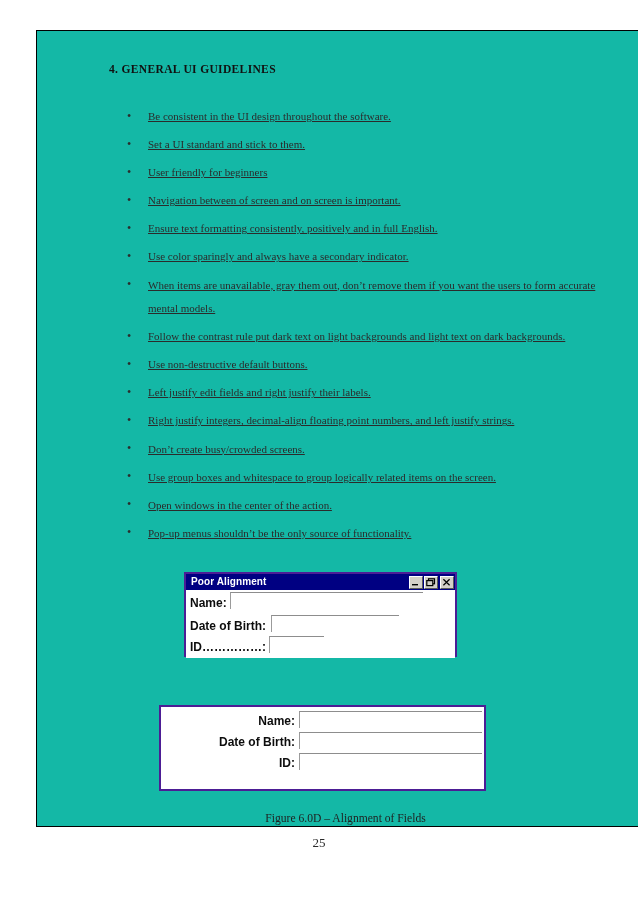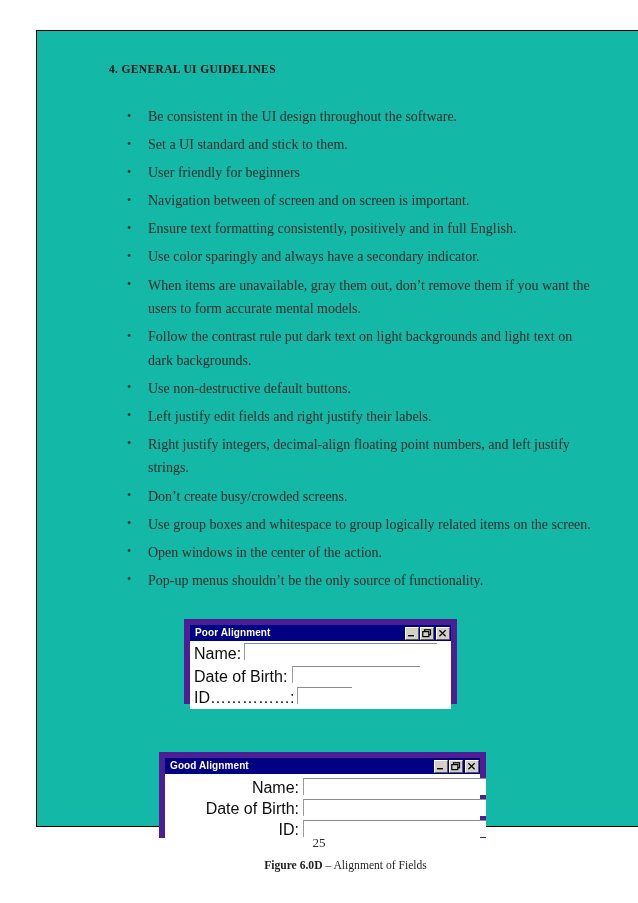--- a/index.html
+++ b/index.html
@@ -47,26 +47,27 @@
   }
 
   
   #guidelines-list {
     list-style: none;
     margin: 0;
     padding: 0 6px 0 56px;
   }
   #guidelines-list li {
     position: relative;
-    font-size: 14px;
+    font-size: 11px;
     line-height: 23.5px;
     color: #2b2b2b;
     margin-bottom: 4.6px;
     padding-left: 21px;
     text-align: left;
+    text-decoration: underline;
   }
   #guidelines-list li::before {
     content: "\2022";
     position: absolute;
     left: 0;
     top: -0.5px;
     font-size: 12px;
     color: #2b2b2b;
   }
   #guidelines-list li.wrap-item {
@@ -77,21 +78,21 @@
   #figure-block {
     margin-top: 27px;
     position: relative;
     height: 260px;
   }
 
   
   .win {
     position: absolute;
     background: #ffffff;
-    border: 6px solid #4c1d95;
+    border: 2px solid #4c1d95;
     box-sizing: border-box;
     box-shadow: 0 0 0 0 transparent;
   }
   .win-titlebar {
     height: 16px;
     background: #000082;
     display: flex;
     align-items: center;
     justify-content: space-between;
     padding: 0 1px 0 5px;
@@ -131,22 +132,22 @@
     background: #ffffff;
   }
 
   .field-row {
     position: absolute;
     display: flex;
     align-items: flex-start;
   }
   .field-label {
     font-family: "Liberation Sans", "DejaVu Sans", sans-serif;
-    font-weight: normal;
-    font-size: 16px;
+    font-weight: bold;
+    font-size: 12px;
     color: #0d0d0d;
     line-height: 14px;
     white-space: nowrap;
   }
   .field-box {
     border-left: 1px solid #9b9b9b;
     border-top: 1px solid #8d8d8d;
     height: 17px;
     box-sizing: border-box;
     background: #ffffff;
@@ -162,21 +163,21 @@
   
   #figure-caption {
     position: absolute;
     left: 0;
     right: 0;
     top: 240px;
     text-align: center;
     font-size: 11.6px;
     color: #1f1f1f;
   }
-  #figure-caption .cap-strong { font-weight: bold; }
+  #figure-caption .cap-strong { font-weight: normal; }
 
   
   #page-number {
     position: absolute;
     left: 0;
     right: 0;
     top: 835px;
     text-align: center;
     font-size: 13px;
     color: #2a2a2a;
@@ -245,41 +246,20 @@
           </div>
 
           <div class="field-row" style="left:4px; top:50px;">
             <span class="field-label">ID……………:</span>
             <span class="field-box" style="width:55px; margin-left:3px; margin-top:-4px;"></span>
           </div>
         </div>
       </div>
 
       <div class="win" style="left:88px; top:133px; width:327px; height:86px;">
-        <div class="win-titlebar">
-          <span class="win-title">Good Alignment</span>
-          <span class="win-buttons">
-            <span class="win-btn">
-              <svg width="10" height="9" viewBox="0 0 10 9">
-                  <rect x="1" y="6" width="6" height="1.4" fill="#000"></rect>
-                </svg>
-            </span>
-            <span class="win-btn">
-              <svg width="10" height="9" viewBox="0 0 10 9">
-                <rect x="2.5" y="0.8" width="6" height="5" fill="none" stroke="#000" stroke-width="1.2"></rect>
-                <rect x="0.8" y="2.6" width="6" height="5" fill="#d4d0c8" stroke="#000" stroke-width="1.2"></rect>
-              </svg>
-            </span>
-            <span class="win-btn close-btn">
-              <svg width="10" height="9" viewBox="0 0 10 9">
-                <path d="M1.4 1.2 L7.6 7.2 M7.6 1.2 L1.4 7.2" stroke="#000" stroke-width="1.2"></path>
-              </svg>
-            </span>
-          </span>
-        </div>
         <div class="win-body" style="height:69px;">
 
           <div class="field-row" style="left:4px; top:7px;">
             <span class="field-label ga-label">Name:</span>
             <span class="field-box" style="width:183px; margin-top:-3px;"></span>
           </div>
 
           <div class="field-row" style="left:4px; top:28px;">
             <span class="field-label ga-label">Date of Birth:</span>
             <span class="field-box" style="width:183px; margin-top:-3px;"></span>

